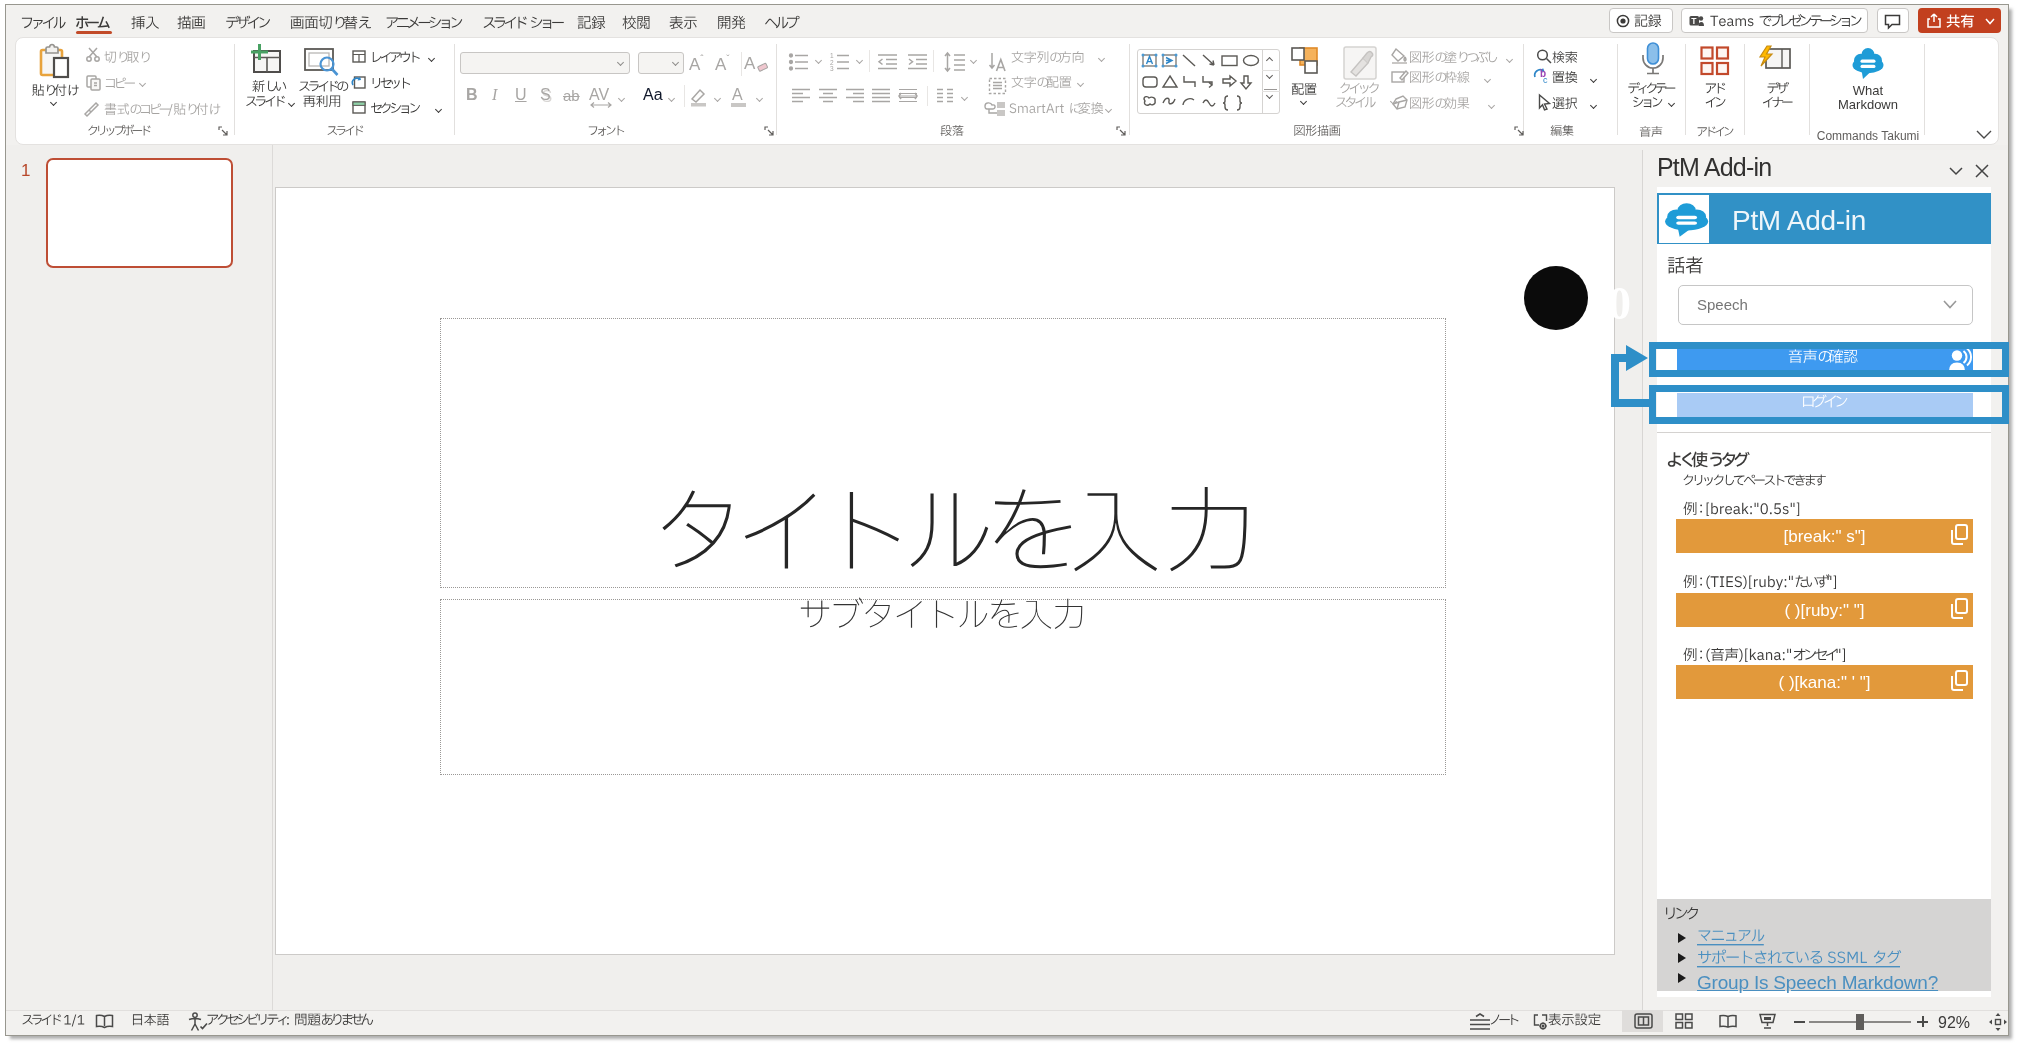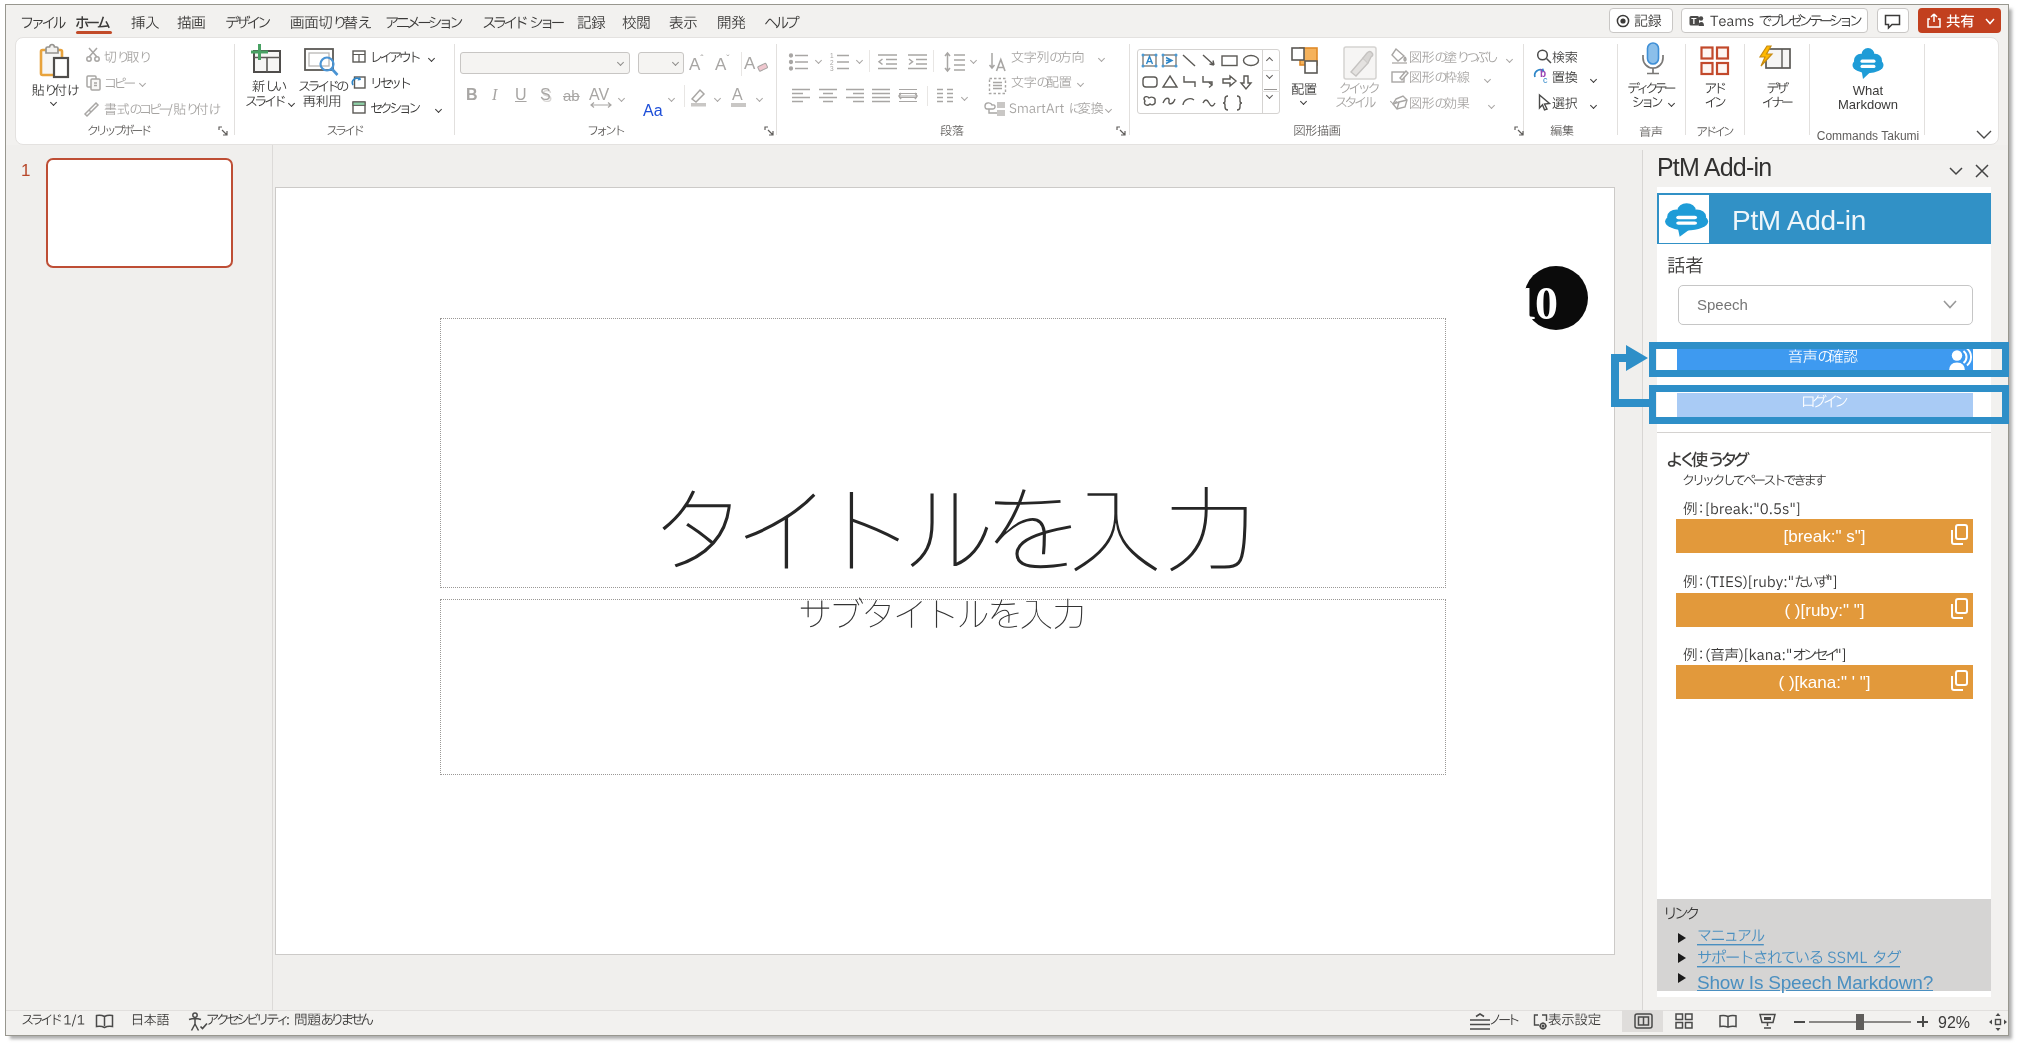--- a/index.html
+++ b/index.html
@@ -27,21 +27,21 @@
 
  <div class="ab" style="left:46px;top:158px;width:187px;height:110px;background:#fff;border:2px solid #BE4E35;border-radius:7px"></div>
 
  <div class="ab" style="left:275px;top:187px;width:1340px;height:768px;background:#fff;border:1px solid #CCCAC8"></div>
 
  <div class="ab" style="left:440px;top:318px;width:1006px;height:270px;border:1px dotted #9a9896"></div>
 
  <div class="ab" style="left:440px;top:599px;width:1006px;height:176px;border:1px dotted #9a9896"></div>
 
  <div class="ab" style="left:1524px;top:266px;width:64px;height:64px;background:#0b0b0b;border-radius:50%"></div>
- <div class="lat" style="left:1492px;top:277px;width:64px;text-align:right;font-family:'Liberation Serif',serif;font-weight:bold;font-size:46px;color:#fff;letter-spacing:-2px">10</div>
+ <div class="lat" style="left:1576px;top:277px;width:64px;text-align:center;font-family:'Liberation Serif',serif;font-weight:bold;font-size:46px;color:#fff;letter-spacing:-2px">10</div>
 
  <div class="ab" style="left:1642px;top:150px;width:366px;height:860px;background:#F2F1EF"></div>
  <div class="ab" style="left:1642px;top:150px;width:1px;height:860px;background:#D8D6D4"></div>
 
  <div class="ab" style="left:1657px;top:187px;width:334px;height:810px;background:#fff"></div>
 
  <div class="ab" style="left:1657px;top:193px;width:334px;height:51px;background:#3191C6"></div>
  <div class="ab" style="left:1658px;top:193.5px;width:52px;height:50px;background:#fff;border:1.5px solid #3191C6"></div>
  <svg style="left:1663px;top:200px" width="47" height="38" viewBox="0 0 47 38">
       <use href="#cloudchat" transform="scale(1.39 1.08)"></use>
@@ -93,21 +93,21 @@
  <svg style="left:1951px;top:670px" width="17" height="22" viewBox="0 0 17 22">
       <use href="#copyw"></use>
     </svg>
 
  <div class="ab" style="left:1657px;top:899px;width:334px;height:92px;background:#D5D4D3"></div>
  <svg style="left:1678px;top:933px" width="10" height="60" viewBox="0 0 10 60" fill="#1b1b1b">
       <path d="M0 0 L8 5 L0 10 Z"></path>
       <path d="M0 20 L8 25 L0 30 Z"></path>
       <path d="M0 40 L8 45 L0 50 Z"></path>
     </svg>
- <div class="lat" style="left:1697px;top:972px;font-size:19px;letter-spacing:-0.2px;color:#4A8FC0;text-decoration:underline">Show Is Speech Markdown?</div>
+ <div class="lat" style="left:1697px;top:972px;font-size:19px;letter-spacing:-0.2px;color:#4A8FC0;text-decoration:underline">Group Is Speech Markdown?</div>
 
  <div class="ab" style="left:6px;top:1010px;width:2002px;height:25px;background:#F2F1EF;border-top:1px solid #E1DFDD"></div>
 
  <div class="lat" style="left:21px;top:161px;font-size:17px;color:#B7472A">1</div>
 
  <svg style="left:95px;top:1014px" width="19" height="15" viewBox="0 0 19 15" fill="none" stroke="#4a4a49" stroke-width="1.5">
   <path d="M9.5 2.5 Q6 0.5 1.5 1.5 V12.5 Q6 11.5 9.5 13.5 Q13 11.5 17.5 12.5 V1.5 Q13 0.5 9.5 2.5 V12"></path>
  </svg>
  <svg style="left:186px;top:1012px" width="22" height="20" viewBox="0 0 22 20" fill="none" stroke="#4a4a49" stroke-width="1.5">
   <circle cx="9" cy="3.2" r="2.2"></circle>
@@ -251,21 +251,21 @@
  <div class="lat" style="left:466px;top:86px;font-size:16px;font-weight:bold;color:#A8A6A4">B</div>
  <div class="lat" style="left:492px;top:86px;font-size:16px;font-style:italic;font-family:'Liberation Serif',serif;color:#A8A6A4">I</div>
  <div class="lat" style="left:515px;top:86px;font-size:16px;text-decoration:underline;color:#A8A6A4">U</div>
  <div class="lat" style="left:540px;top:86px;font-size:16px;color:#A8A6A4;text-shadow:1.5px 1.5px 0 #d8d6d4">S</div>
  <div class="lat" style="left:563px;top:87px;font-size:15px;text-decoration:line-through;color:#A8A6A4">ab</div>
  <div class="lat" style="left:589px;top:86px;font-size:16px;color:#A8A6A4">AV</div>
  <svg style="left:590px;top:102px" width="22" height="6" viewBox="0 0 22 6" stroke="#A8A6A4" stroke-width="1.2" fill="none">
       <path d="M1 3 H21 M4 0.5 L1 3 L4 5.5 M18 0.5 L21 3 L18 5.5"></path>
     </svg>
  <div class="chev" style="left:618px;top:96px;color:#A8A6A4"></div>
- <div class="lat" style="left:643px;top:102px;font-size:16px;color:#1d4ed8">Aa</div>
+ <div class="lat" style="left:643px;top:86px;font-size:16px;color:#0f172a">Aa</div>
  <div class="chev" style="left:668px;top:96px;color:#A8A6A4"></div>
  <div class="ab" style="left:684px;top:85px;width:1px;height:22px;background:#E8E6E4"></div>
  <svg style="left:689px;top:87px" width="20" height="20" viewBox="0 0 20 20">
       <path d="M3 12 L11 3 L15 7 L7 15 Z" fill="#fdfdfc" stroke="#A8A6A4" stroke-width="1.5"></path>
       <rect x="2" y="16" width="15" height="3.5" fill="#c9c7c5"></rect>
     </svg>
  <div class="chev" style="left:714px;top:96px;color:#A8A6A4"></div>
  <div class="lat" style="left:732px;top:86px;font-size:16px;color:#A8A6A4">A</div>
  <div class="ab" style="left:731px;top:103px;width:15px;height:4px;background:#c9c7c5"></div>
  <div class="chev" style="left:756px;top:96px;color:#A8A6A4"></div>

